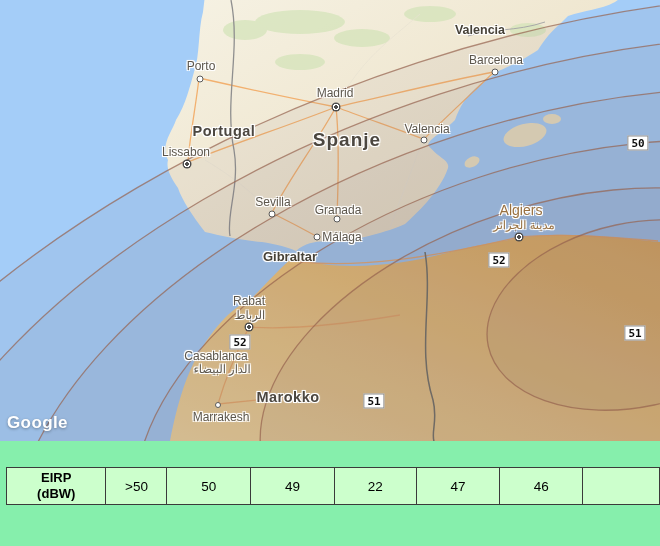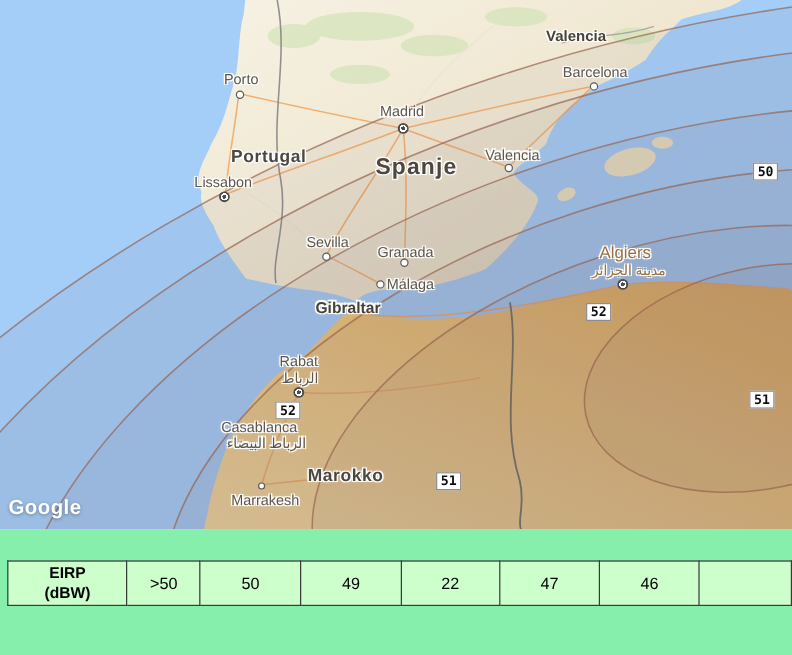--- a/index.html
+++ b/index.html
@@ -140,21 +140,21 @@
     <div class="lbl bold" style="left:480px;top:30px;font-size:12.5px">Valencia</div>
     <div class="lbl" style="left:273px;top:202px">Sevilla</div>
     <div class="lbl" style="left:338px;top:210px">Granada</div>
     <div class="lbl" style="left:342px;top:237px">Málaga</div>
     <div class="lbl bold" style="left:290px;top:256px">Gibraltar</div>
     <div class="lbl brown" style="left:521px;top:210px;font-size:14px">Algiers</div>
     <div class="lbl brown ar" style="left:524px;top:225px">مدينة الجزائر</div>
     <div class="lbl" style="left:249px;top:301px">Rabat</div>
     <div class="lbl ar" style="left:250px;top:315px">الرباط</div>
     <div class="lbl" style="left:216px;top:356px">Casablanca</div>
-    <div class="lbl ar" style="left:222px;top:369px">الرباط البيضاء</div>
+    <div class="lbl ar" style="left:222px;top:369px">الدار البيضاء</div>
     <div class="lbl nation" style="left:264px;top:397px">Marokko</div>
     <div class="lbl" style="left:221px;top:417px">Marrakesh</div>
 
     <div class="badge" style="left:638px;top:143px">50</div>
     <div class="badge" style="left:499px;top:260px">52</div>
     <div class="badge" style="left:635px;top:333px">51</div>
     <div class="badge" style="left:240px;top:342px">52</div>
     <div class="badge" style="left:374px;top:401px">51</div>
 
     <div class="glogo">Google</div>

